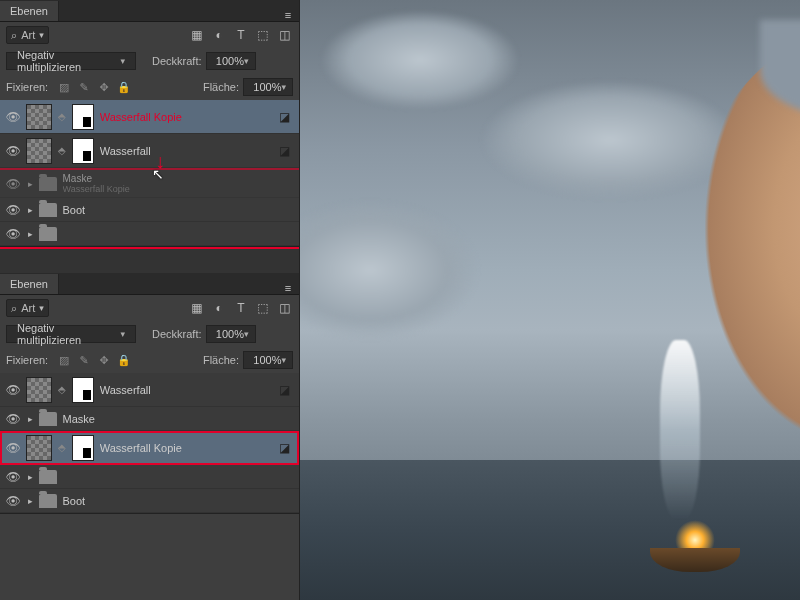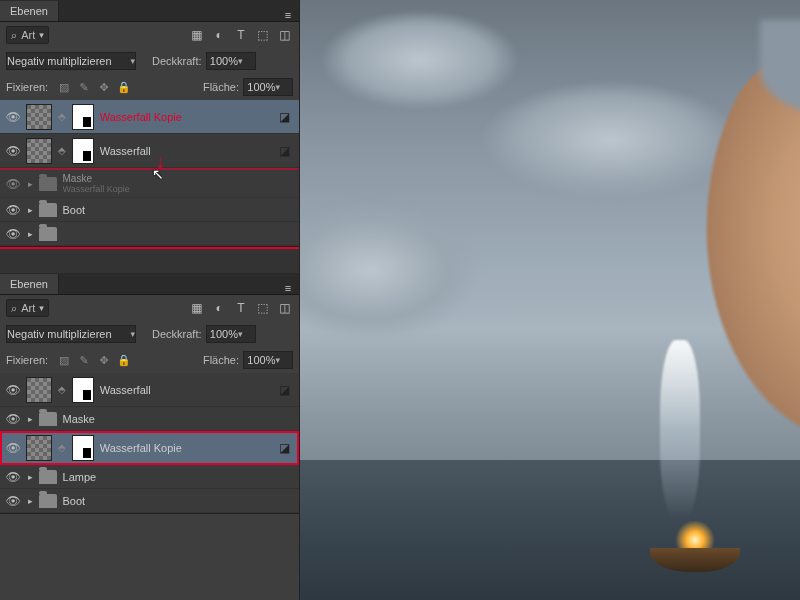--- a/index.html
+++ b/index.html
@@ -8,23 +8,23 @@
 .panel-col{width:300px;background:#3e3e3e;border-right:1px solid #222;display:flex;flex-direction:column}
 .panel{background:#3e3e3e;border-bottom:1px solid #222}
 .tab-bar{display:flex;background:#2a2a2a;height:22px;align-items:flex-end;border-bottom:1px solid #1a1a1a}
 .tab{padding:4px 10px;background:#3e3e3e;border-right:1px solid #222;display:flex;align-items:center}
 .menu-btn{margin-left:auto;width:22px;display:flex;align-items:center;justify-content:center;color:#aaa}
 .row{display:flex;align-items:center;height:26px;padding:0 6px;gap:4px}
 .filter-box{display:flex;align-items:center;background:#2d2d2d;border:1px solid #222;height:18px;padding:0 4px;gap:4px;border-radius:2px}
 .filter-box span{color:#bbb}
 .iconrow{display:flex;gap:6px;margin-left:auto}
 .ico{width:16px;height:16px;display:flex;align-items:center;justify-content:center;color:#bbb;font-size:12px}
-.blend{display:flex;align-items:center;background:#2d2d2d;border:1px solid #222;height:18px;padding:0 0;width:130px;justify-content:space-between}
+.blend{display:flex;align-items:center;background:#2d2d2d;border:1px solid #222;height:18px;padding:0 10px;width:130px;justify-content:space-between}
 .label{color:#bbb;margin-left:12px}
-.pct{display:flex;align-items:center;background:#2d2d2d;border:1px solid #222;height:18px;padding:0 12px;width:50px;justify-content:flex-end}
+.pct{display:flex;align-items:center;background:#2d2d2d;border:1px solid #222;height:18px;padding:0 6px;width:50px;justify-content:flex-end}
 .caret{font-size:9px;color:#aaa}
 .locks{display:flex;gap:4px;margin-left:4px}
 .lock-ico{width:16px;height:16px;display:flex;align-items:center;justify-content:center;color:#888;font-size:11px}
 .layers{background:#3a3a3a}
 .layer{display:flex;align-items:center;height:34px;border-bottom:1px solid #323232;padding:0 6px;gap:6px;position:relative}
 .layer.sel{background:#5a6b7d}
 .layer.hl{outline:2px solid #e2002a;outline-offset:-2px}
 .layer.group{height:24px}
 .layer.drag{opacity:.6}
 .eye{width:14px;height:14px;display:flex;align-items:center;justify-content:center;color:#bbb;font-size:12px}
@@ -218,21 +218,20 @@
           <div class="thumb"></div>
           <span class="link-ico">⬘</span>
           <div class="mask"></div>
           <span class="lname">Wasserfall Kopie</span>
           <div class="filter-ico">◪</div>
         </div>
         <div class="layer group">
           <div class="eye">👁</div>
           <span class="tri">▸</span>
           <div class="folder"></div>
-          <span class="lname">Lampe</span>
         </div>
         <div class="layer group">
           <div class="eye">👁</div>
           <span class="tri">▸</span>
           <div class="folder"></div>
           <span class="lname">Boot</span>
         </div>
       </div>
     </div>
 

